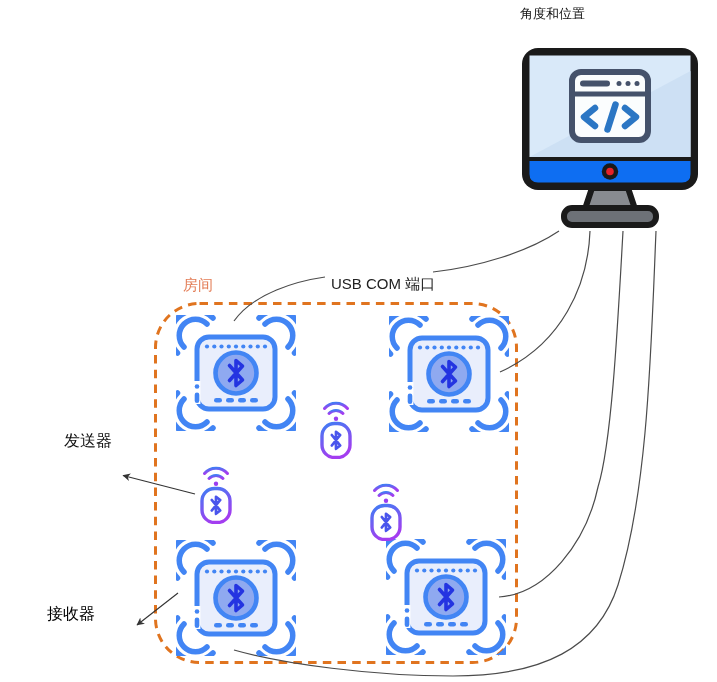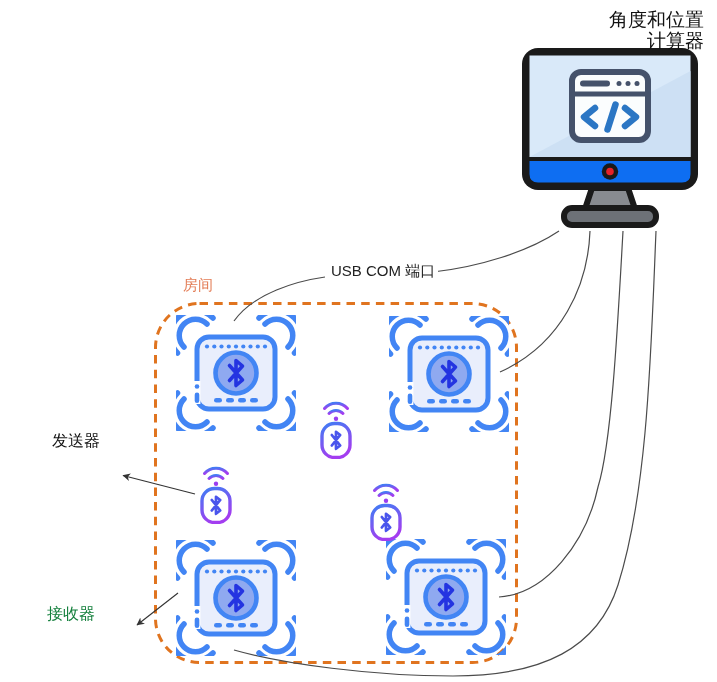--- a/index.html
+++ b/index.html
@@ -3,26 +3,26 @@
 <meta charset="utf-8">
 <style>
   html,body{margin:0;padding:0;background:#ffffff;}
   .canvas{
     position:relative;width:717px;height:682px;background:#ffffff;overflow:hidden;
     font-family:"Liberation Sans","DejaVu Sans",sans-serif;color:#1a1a1a;
   }
   .abs{position:absolute;}
   svg{display:block;overflow:visible;}
   
-  .computer-title{left:520px;top:9px;width:184px;text-align:right;
-    font-size:19px;line-height:21px;color:#111;}
+  .computer-title{left:520px;top:3px;width:184px;text-align:left;
+    font-size:13px;line-height:21px;color:#111;}
   .room-label{left:183px;top:276px;font-size:15px;color:#e37c55;}
-  .usb-label{left:328px;top:262px;font-size:15px;color:#222;background:#fff;padding:0 3px;}
-  .tx-label{left:8px;top:431px;width:136px;text-align:center;font-size:16px;line-height:20px;color:#111;}
-  .rx-label{left:0px;top:604px;width:142px;text-align:center;font-size:16px;line-height:20px;color:#15803d;}
+  .usb-label{left:328px;top:275px;font-size:15px;color:#222;background:#fff;padding:0 3px;}
+  .tx-label{left:20px;top:431px;width:136px;text-align:center;font-size:16px;line-height:20px;color:#111;}
+  .rx-label{left:0px;top:604px;width:142px;text-align:center;font-size:16px;line-height:20px;color:#000000;}
   
   .receiver{width:120px;height:116px;}
   .r-tl{left:176px;top:315px;}
   .r-tr{left:389px;top:316px;}
   .r-bl{left:176px;top:540px;}
   .r-br{left:386px;top:539px;}
   .tag{width:44px;height:62px;}
   .t-center{left:314px;top:397px;}
   .t-left{left:194px;top:462px;}
   .t-right{left:364px;top:479px;}
@@ -164,21 +164,20 @@
   </div>
 
   <div class="abs computer">
     <svg width="180" height="192">
         <use href="#sym-computer"></use>
       </svg>
   </div>
 
   <div class="abs computer-title">
     <div>角度和位置</div>
-    <div>计算器</div>
   </div>
   <div class="abs room-label">房间</div>
   <div class="abs usb-label">USB COM 端口</div>
   <div class="abs tx-label">
     <div>发送器</div>
   </div>
   <div class="abs rx-label">
     <div>接收器</div>
   </div>
 

